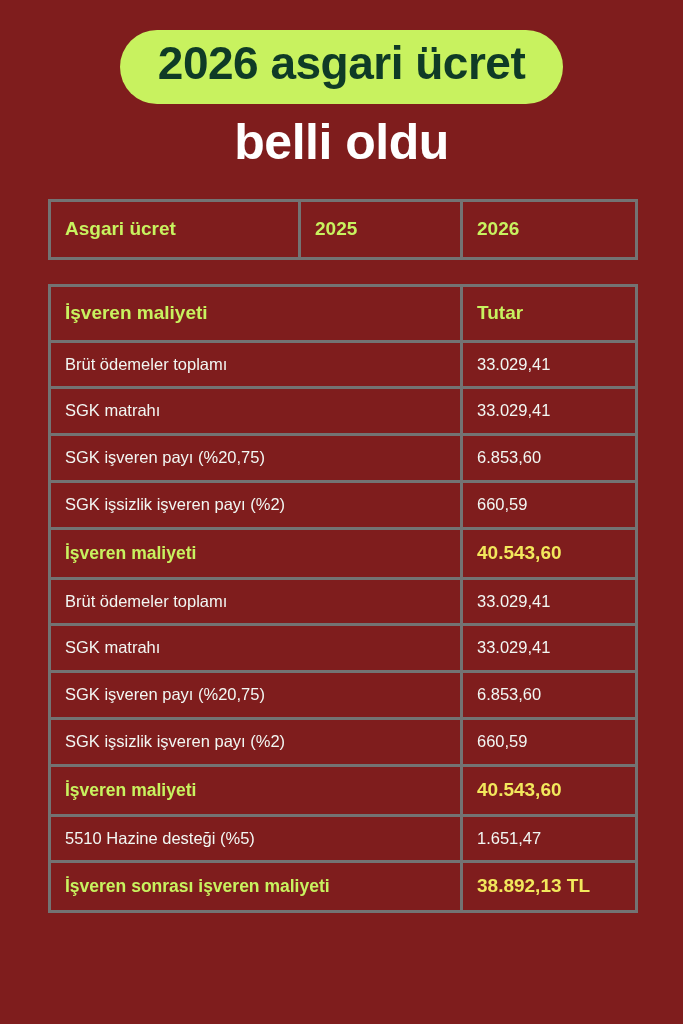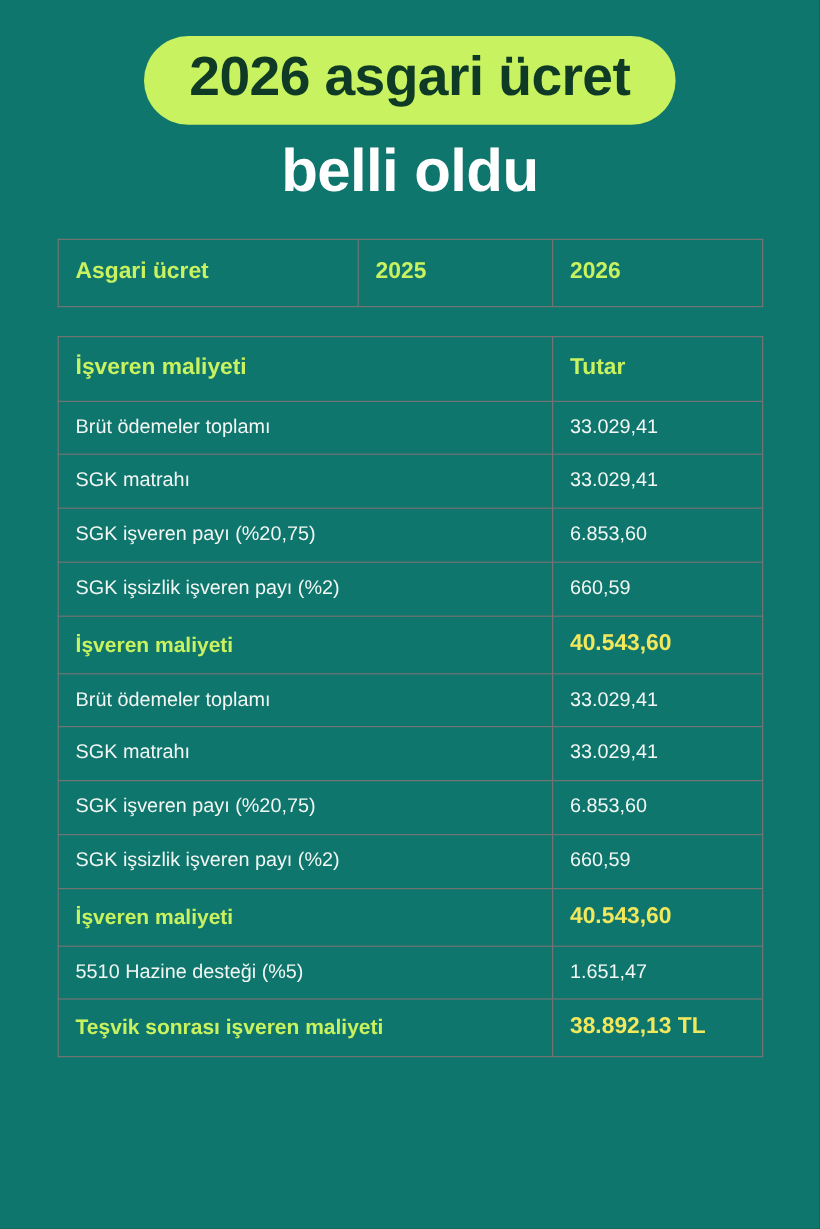--- a/index.html
+++ b/index.html
@@ -7,21 +7,21 @@
     width: 683px;
     height: 1024px;
     background: #1d5438;
     font-family: "Liberation Sans", sans-serif;
     overflow: hidden;
   }
   .page {
     position: relative;
     width: 683px;
     height: 1024px;
-    background: #0f766e;
+    background: #7f1d1d;
     padding: 0 48px;
   }
 
   
   .header {
     padding-top: 30px;
     text-align: center;
   }
   .title-pill {
     display: inline-block;
@@ -43,21 +43,21 @@
     line-height: 1.15;
   }
 
   
   table {
     width: 100%;
     border-collapse: collapse;
     table-layout: fixed;
   }
   td, th {
-    border: 1px solid #737373;
+    border: 3px solid #737373;
     padding: 12px 14px;
     color: #f2f7f3;
     font-size: 16.5px;
     font-weight: 400;
     text-align: left;
     vertical-align: middle;
     line-height: 1.2;
   }
 
   
@@ -179,19 +179,19 @@
       </tr>
       <tr class="emph">
         <td class="label">İşveren maliyeti</td>
         <td class="value">40.543,60</td>
       </tr>
       <tr>
         <td class="label">5510 Hazine desteği (%5)</td>
         <td class="value">1.651,47</td>
       </tr>
       <tr class="emph">
-        <td class="label">Teşvik sonrası işveren maliyeti</td>
+        <td class="label">İşveren sonrası işveren maliyeti</td>
         <td class="value">38.892,13 TL</td>
       </tr>
     </tbody>
   </table>
 
 </div>
 
 </body></html>

